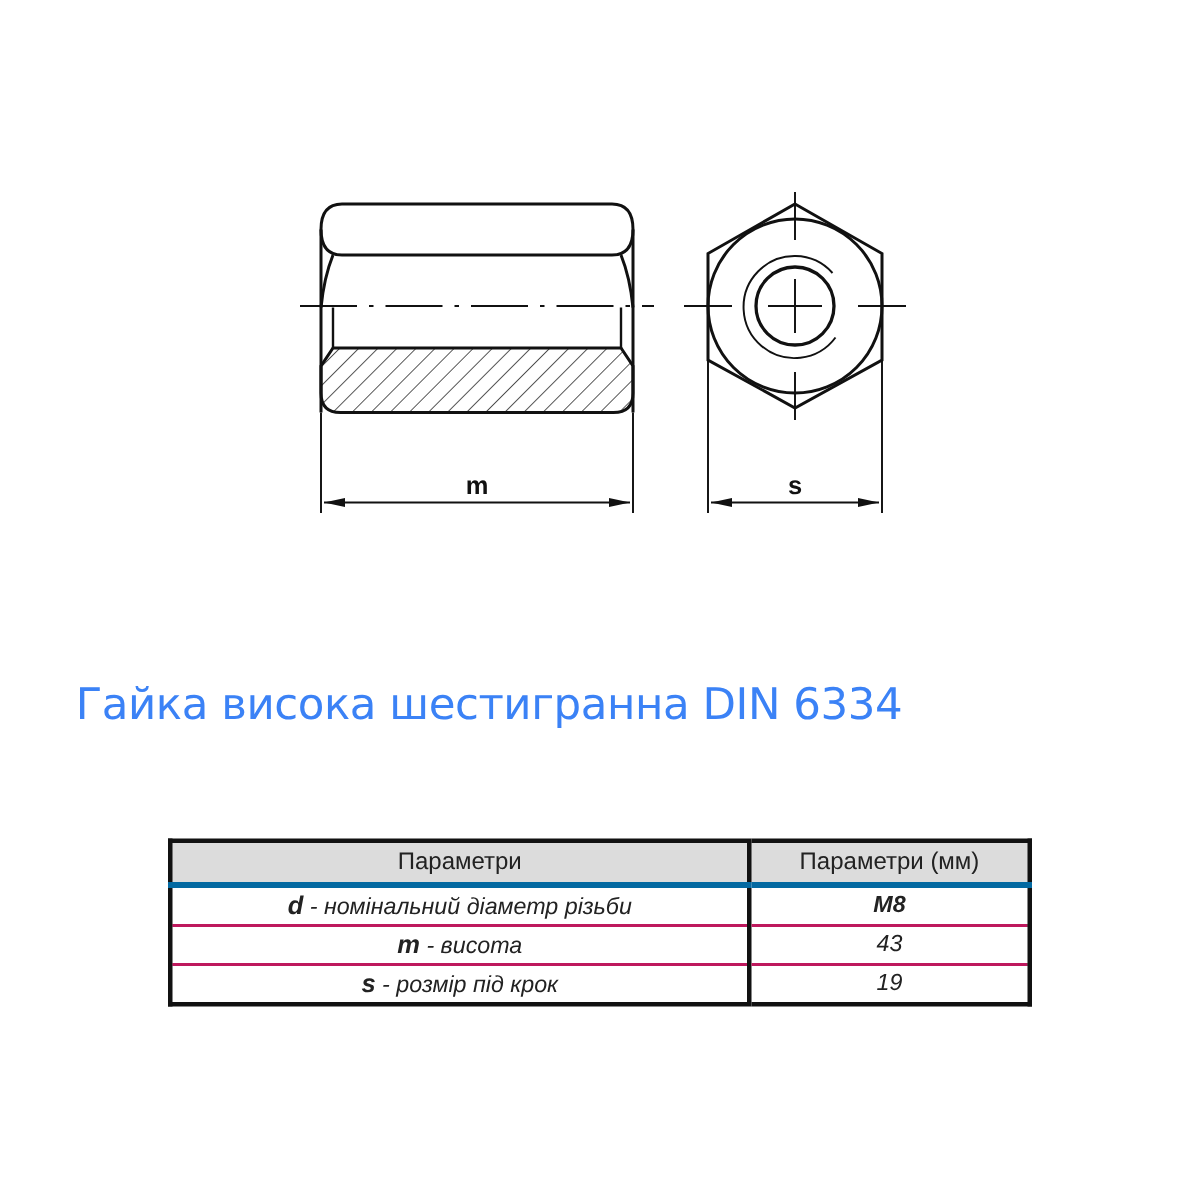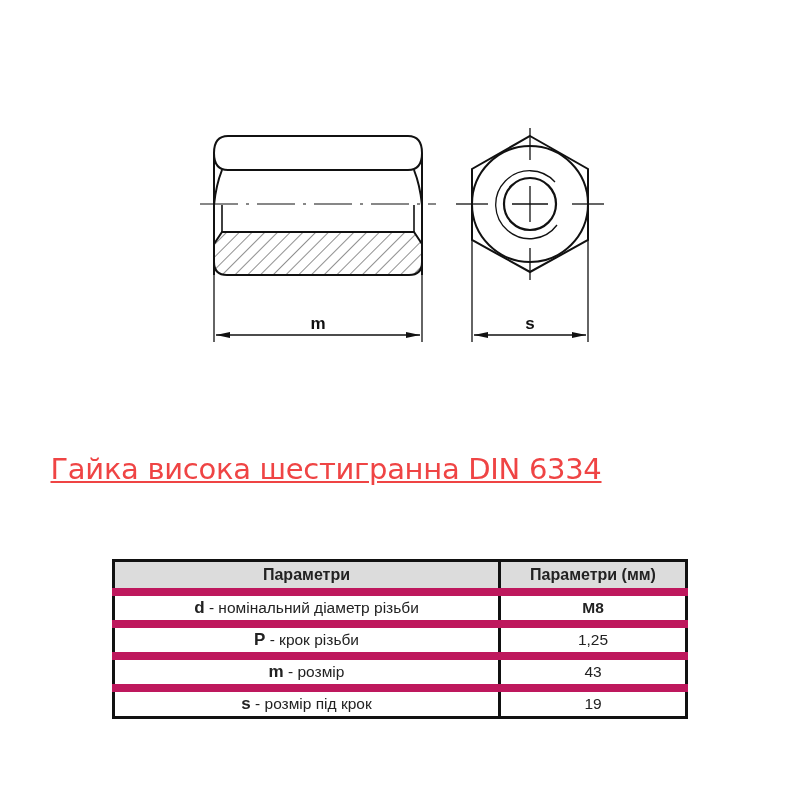--- a/index.html
+++ b/index.html
@@ -1,22 +1,22 @@
 <!DOCTYPE html>
 <html><head>
 <meta charset="utf-8">
 <style>
   html, body { margin: 0; padding: 0; background: #ffffff; }
   body { width: 800px; height: 800px; position: relative; overflow: hidden; font-family: "Liberation Sans", sans-serif; }
   .drawing { position: absolute; left: 0; top: 0; width: 800px; height: 400px; }
   .dim-label { position: absolute; font-family: "Liberation Sans", sans-serif; font-weight: bold; font-size: 17px; color: #111; transform: translateX(-50%); }
-  .title { position: absolute; left: 0; top: 452px; width: 652px; text-align: center; font-family: "DejaVu Sans", sans-serif; font-size: 29px; color: #ef4444; letter-spacing: -0.3px; text-decoration: underline; }
+  .title { position: absolute; left: 0; top: 452px; width: 652px; text-align: center; font-family: "DejaVu Sans", sans-serif; font-size: 29px; color: #3b82f6; letter-spacing: -0.3px; }
   table.params { position: absolute; left: 112px; top: 559px; width: 576px; border-collapse: collapse; border: 3px solid #111; font-family: "Liberation Sans", sans-serif; font-size: 15.5px; color: #222; }
-  table.params th { background: #dcdcdc; font-weight: bold; height: 26px; border-bottom: 4px solid #0369a1; font-size: 16px; }
-  table.params td { height: 24px; text-align: center; border-top: 8px solid #be185d; }
+  table.params th { background: #dcdcdc; font-weight: normal; height: 26px; border-bottom: 4px solid #0369a1; font-size: 16px; }
+  table.params td { height: 24px; text-align: center; border-top: 2px solid #be185d; font-style: italic; }
   table.params th, table.params td { padding: 0; text-align: center; }
   table.params .col1 { width: 383px; border-right: 3px solid #111; }
   table.params td.col1 { border-right: 3px solid #111; }
   .sym { font-weight: bold; font-size: 17px; }
   .bold { font-weight: bold; }
 </style>
 </head>
 <body>
 
 <div class="drawing">
@@ -88,25 +88,21 @@
       <th class="col1">Параметри</th>
       <th>Параметри (мм)</th>
     </tr>
   </thead>
   <tbody>
     <tr>
       <td class="col1"><span class="sym">d</span><span> - номінальний діаметр різьби</span></td>
       <td class="bold">M8</td>
     </tr>
     <tr>
-      <td class="col1"><span class="sym">P</span><span> - крок різьби</span></td>
-      <td>1,25</td>
-    </tr>
-    <tr>
-      <td class="col1"><span class="sym">m</span><span> - розмір</span></td>
+      <td class="col1"><span class="sym">m</span><span> - висота</span></td>
       <td>43</td>
     </tr>
     <tr>
       <td class="col1"><span class="sym">s</span><span> - розмір під крок</span></td>
       <td>19</td>
     </tr>
   </tbody>
 </table>
 
 </body></html>

